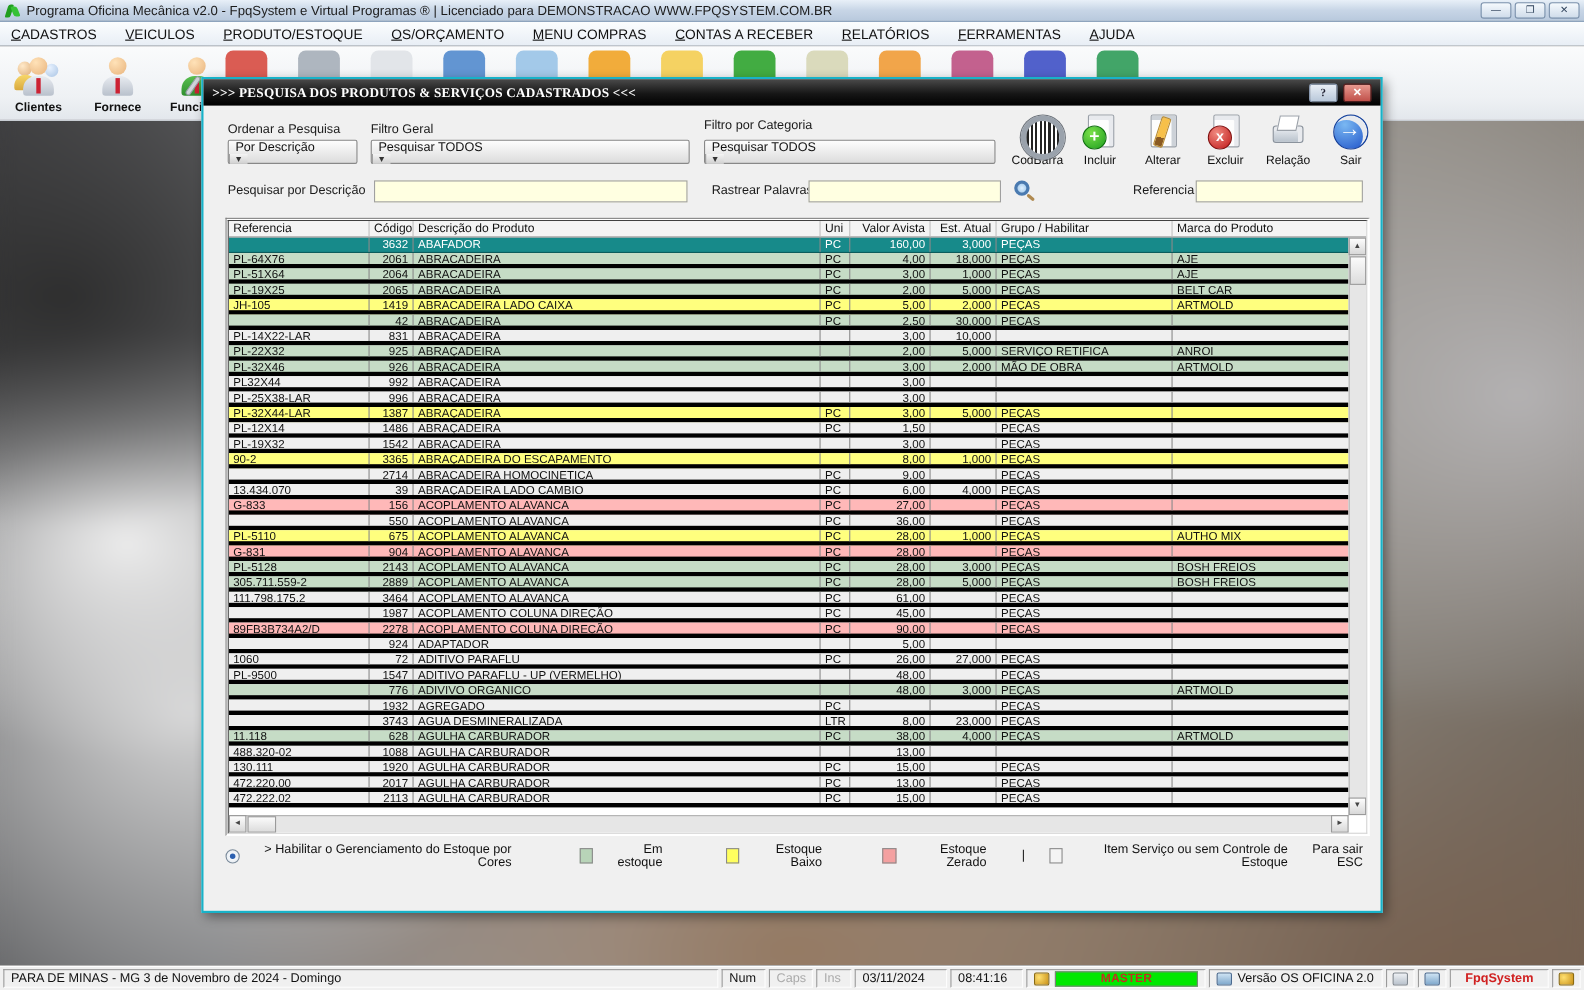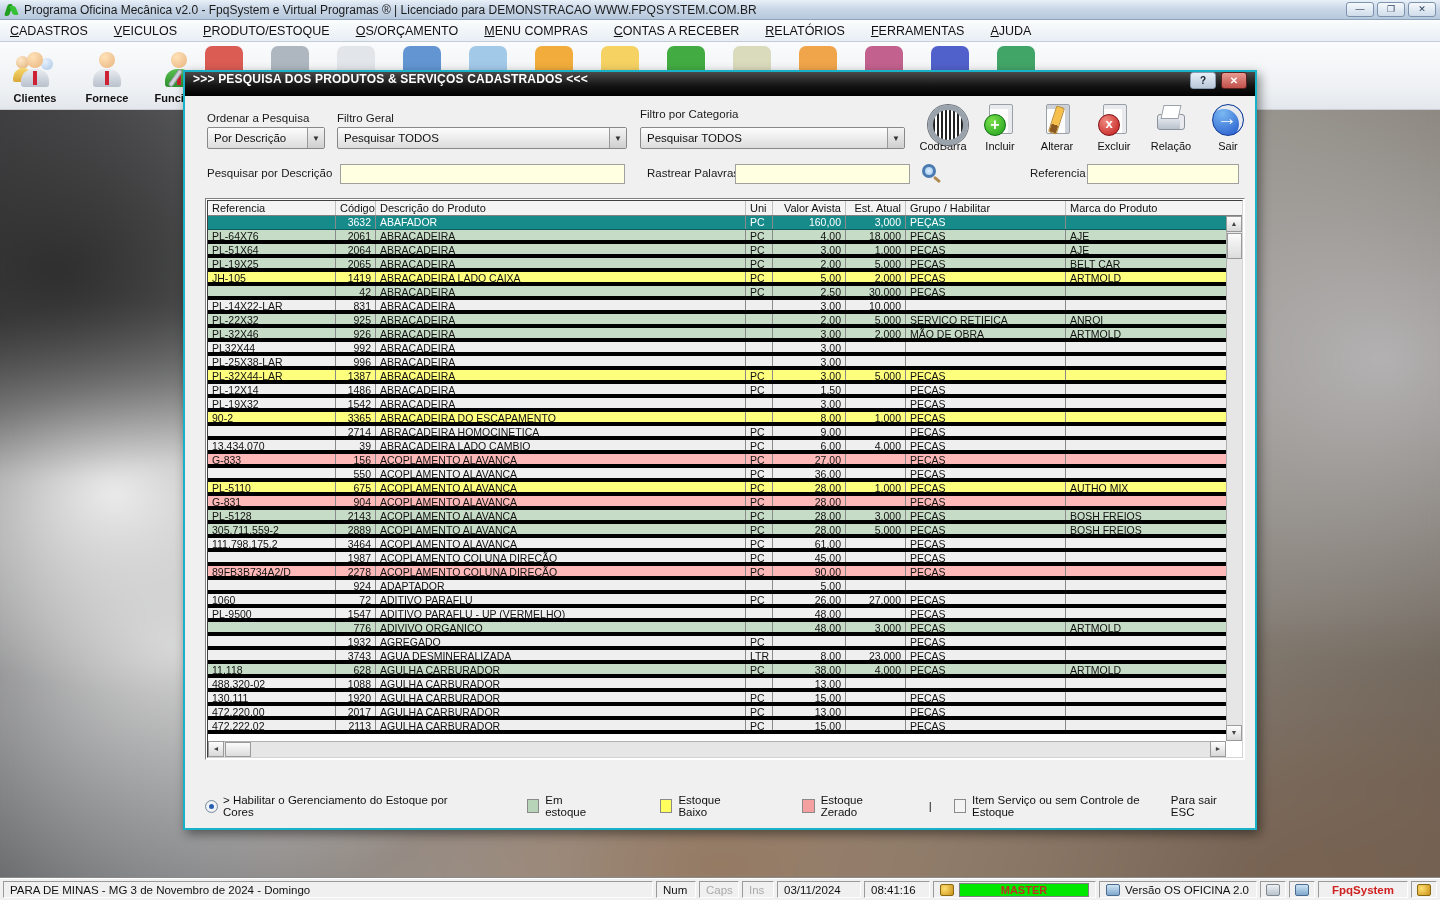--- a/index.html
+++ b/index.html
@@ -50,30 +50,30 @@
   .person-ico.group .head3 { position:absolute; width:12px; height:12px; border-radius:50%; background:radial-gradient(circle at 35% 30%,#e8f2ff,#a9c4e4); left:26px; top:8px; }
   .person-ico.mech .bodyb { background:linear-gradient(#59c050,#2f8f2f); }
   .person-ico.mech .wrench { position:absolute; width:5px; height:20px; background:#cfd4da; border:1px solid #98a0a8; border-radius:3px; transform:rotate(35deg); left:14px; top:18px; }
   .tb-strip { position:absolute; left:205px; top:4px; display:flex; gap:28px; }
   .tb-ico { width:38px; height:44px; border-radius:7px; opacity:.95; }
 
   
   .dialog { position:absolute; left:183px; top:70px; width:1074px; height:760px;
     background:#f0f0f0; border:2px solid #18b2c8; box-shadow:3px 4px 10px rgba(0,0,0,.45); }
   .dlg-title { height:24px; background:linear-gradient(#4a4a4a,#161616 55%,#000);
-    color:#fff; font-size:12px; font-weight:bold; display:flex; align-items:flex-start; padding:0 8px; }
+    color:#fff; font-size:12px; font-weight:bold; display:flex; align-items:center; padding:0 8px;font-family:Liberation Serif, serif; }
   .dlg-title .txt { flex:1; letter-spacing:.2px; }
   .dlg-sysbtn { width:26px; height:17px; margin-left:5px; border-radius:3px; font-size:10px; font-weight:bold;
     display:flex; align-items:center; justify-content:center; border:1px solid #5a2020; }
   .dlg-help { background:linear-gradient(#e9eff6,#b9c8da); color:#223; border-color:#8a9ab0; }
   .dlg-close { background:linear-gradient(#e89a90,#c0504a); color:#fff; }
 
   .fld-label { position:absolute; font-size:11.5px; color:#1a1a1a; white-space:nowrap; }
   .combo { position:absolute; height:22px; border:1px solid #888; border-radius:2px;
-    background:linear-gradient(#fdfdfd,#dcdcdc); display:flex; align-items:center; font-size:11.5px; color:#111; }
+    background:linear-gradient(#fdfdfd,#dcdcdc); display:flex; align-items:flex-start; font-size:11.5px; color:#111;flex-direction:column; }
   .combo .val { flex:1; padding:0 6px; }
   .combo .drop { width:17px; height:100%; border-left:1px solid #999; background:linear-gradient(#f4f4f4,#cfcfcf);
     display:flex; align-items:center; justify-content:center; font-size:8px; color:#333; }
   .txtinput { position:absolute; height:20px; background:#ffffe1; border:1px solid #a0a0a0; }
 
   .dlgbtn { position:absolute; width:50px; height:52px; display:flex; flex-direction:column; align-items:center; justify-content:flex-start; }
   .dlgbtn .lbl { font-size:11px; color:#111; margin-top:2px; }
   .dlgbtn .ico { position:relative; width:36px; height:34px; }
   .k-codbarra .ico::before { content:""; position:absolute; left:3px; top:1px; width:30px; height:30px; border-radius:50%;
     background:repeating-linear-gradient(90deg,#222 0 2px,#fff 2px 4px); border:5px solid #9aa2ac; box-shadow:0 0 0 1px #6a7078; }
@@ -115,21 +115,21 @@
   .c-ref{width:128px;} .c-cod{width:40px;text-align:right;} .c-desc{width:370px;}
   .c-uni{width:27px;} .c-val{width:73px;text-align:right;} .c-est{width:60px;text-align:right;}
   .c-grp{width:160px;} .c-marca{flex:1;border-right:none;}
   .vscroll { position:absolute; right:0; top:15px; bottom:16px; width:16px; background:#e6e6e6; border-left:1px solid #b0b0b0; }
   .hscroll { position:absolute; left:0; right:16px; bottom:0; height:16px; background:#e6e6e6; border-top:1px solid #b0b0b0; }
   .sb-btn { position:absolute; width:16px; height:16px; background:linear-gradient(#fdfdfd,#d8d8d8);
     border:1px solid #9a9a9a; font-size:7px; color:#444; text-align:center; line-height:14px; }
   .sb-thumb { position:absolute; background:linear-gradient(#fbfbfb,#dcdcdc); border:1px solid #9a9a9a; }
 
   
-  .legend { position:absolute; left:20px; top:724px; width:1034px; height:20px; display:flex; align-items:center; font-size:11.5px; color:#111; }
+  .legend { position:absolute; left:20px; top:696px; width:1034px; height:20px; display:flex; align-items:center; font-size:11.5px; color:#111;text-align:right; }
   .radio { width:13px; height:13px; border-radius:50%; border:1px solid #7a8a9a; background:radial-gradient(#fff,#dfe6ee); position:relative; margin-right:5px; flex:0 0 auto; }
   .radio::after { content:""; position:absolute; inset:3px; border-radius:50%; background:#2a5fb0; }
   .legend .item { display:flex; align-items:center; gap:6px; }
   .swatch { width:13px; height:14px; border:1px solid #8a8a8a; }
   .sw-green{background:#b8d4b8;} .sw-yellow{background:#ffff5e;} .sw-pink{background:#f4a0a0;} .sw-white{background:#f4f4f4;}
   .esc-hint { margin-left:auto; }
 
   
   .statusbar { position:absolute; left:0; bottom:0; width:1440px; height:22px; background:#f0f0f0;
     border-top:1px solid #fff; box-shadow:0 -1px 0 #8a8a8a; display:flex; align-items:stretch; gap:3px; padding:2px 3px; font-size:11.5px; color:#111; }

